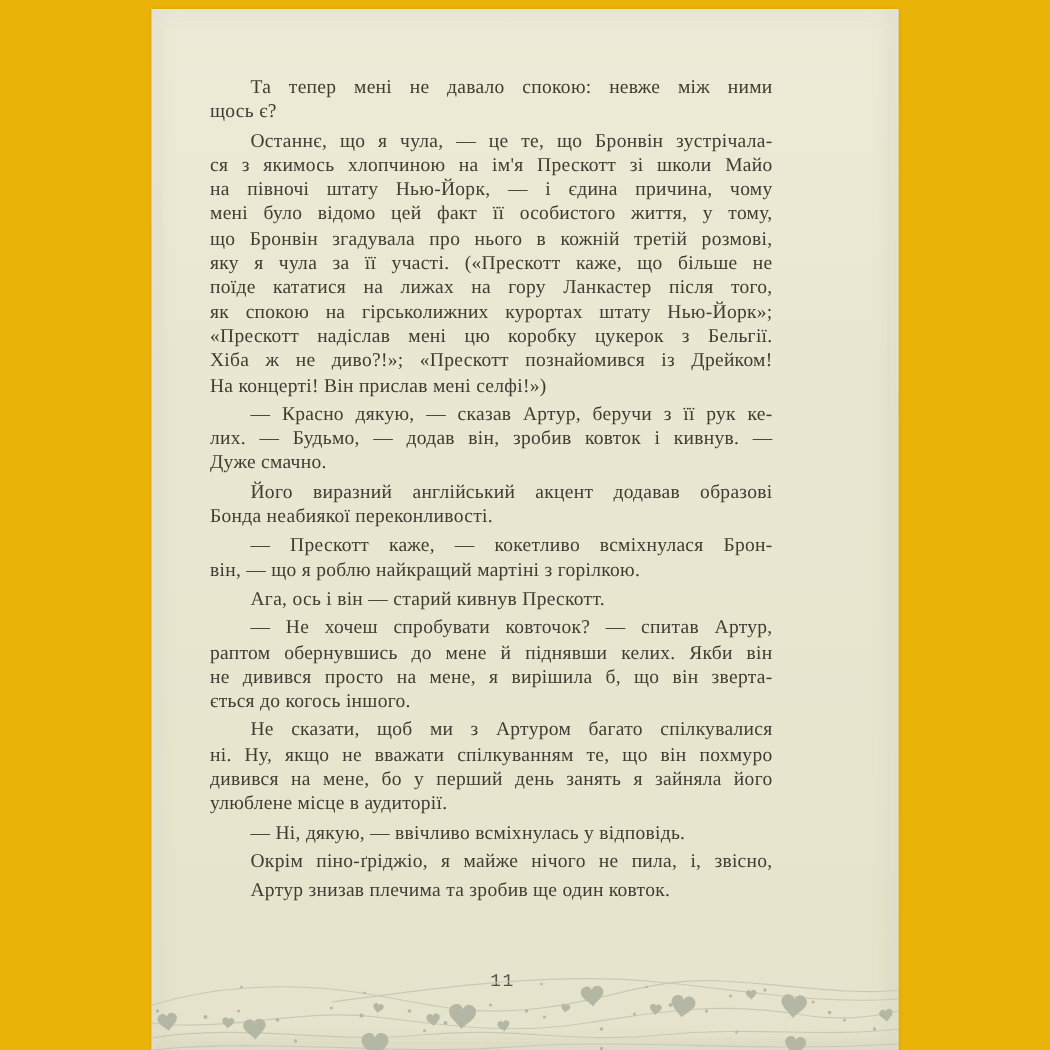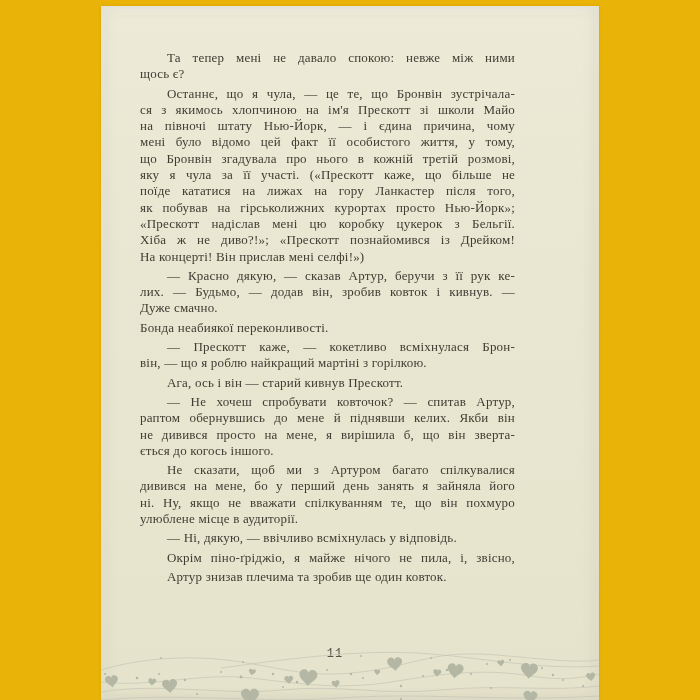--- a/index.html
+++ b/index.html
@@ -87,50 +87,51 @@
           <div class="line last">щось є?</div>
         </div>
         <div class="para">
           <div class="line first">Останнє, що я чула, — це те, що Бронвін зустрічала-</div>
           <div class="line">ся з якимось хлопчиною на ім'я Прескотт зі школи Майо</div>
           <div class="line">на півночі штату Нью-Йорк, — і єдина причина, чому</div>
           <div class="line">мені було відомо цей факт її особистого життя, у тому,</div>
           <div class="line">що Бронвін згадувала про нього в кожній третій розмові,</div>
           <div class="line">яку я чула за її участі. («Прескотт каже, що більше не</div>
           <div class="line">поїде кататися на лижах на гору Ланкастер після того,</div>
-          <div class="line">як побував на гірськолижних курортах просто Нью-Йорк»;</div>
+          <div class="line">як спокою на гірськолижних курортах штату Нью-Йорк»;</div>
           <div class="line">«Прескотт надіслав мені цю коробку цукерок з Бельгії.</div>
           <div class="line">Хіба ж не диво?!»; «Прескотт познайомився із Дрейком!</div>
           <div class="line last">На концерті! Він прислав мені селфі!»)</div>
         </div>
         <div class="para">
           <div class="line first">— Красно дякую, — сказав Артур, беручи з її рук ке-</div>
           <div class="line">лих. — Будьмо, — додав він, зробив ковток і кивнув. —</div>
           <div class="line last">Дуже смачно.</div>
         </div>
         <div class="para">
+          <div class="line first">Його виразний англійський акцент додавав образові</div>
           <div class="line last">Бонда неабиякої переконливості.</div>
         </div>
         <div class="para">
           <div class="line first">— Прескотт каже, — кокетливо всміхнулася Брон-</div>
           <div class="line last">він, — що я роблю найкращий мартіні з горілкою.</div>
         </div>
         <div class="para">
           <div class="line first last">Ага, ось і він — старий кивнув Прескотт.</div>
         </div>
         <div class="para">
           <div class="line first">— Не хочеш спробувати ковточок? — спитав Артур,</div>
           <div class="line">раптом обернувшись до мене й піднявши келих. Якби він</div>
           <div class="line">не дивився просто на мене, я вирішила б, що він зверта-</div>
           <div class="line last">ється до когось іншого.</div>
         </div>
         <div class="para">
           <div class="line first">Не сказати, щоб ми з Артуром багато спілкувалися</div>
+          <div class="line">ні. Ну, якщо не вважати спілкуванням те, що він похмуро</div>
           <div class="line">дивився на мене, бо у перший день занять я зайняла його</div>
-          <div class="line">ні. Ну, якщо не вважати спілкуванням те, що він похмуро</div>
           <div class="line last">улюблене місце в аудиторії.</div>
         </div>
         <div class="para">
           <div class="line first last">— Ні, дякую, — ввічливо всміхнулась у відповідь.</div>
         </div>
         <div class="para">
           <div class="line first">Окрім піно-ґріджіо, я майже нічого не пила, і, звісно,</div>
         </div>
         <div class="para">
           <div class="line first last">Артур знизав плечима та зробив ще один ковток.</div>

